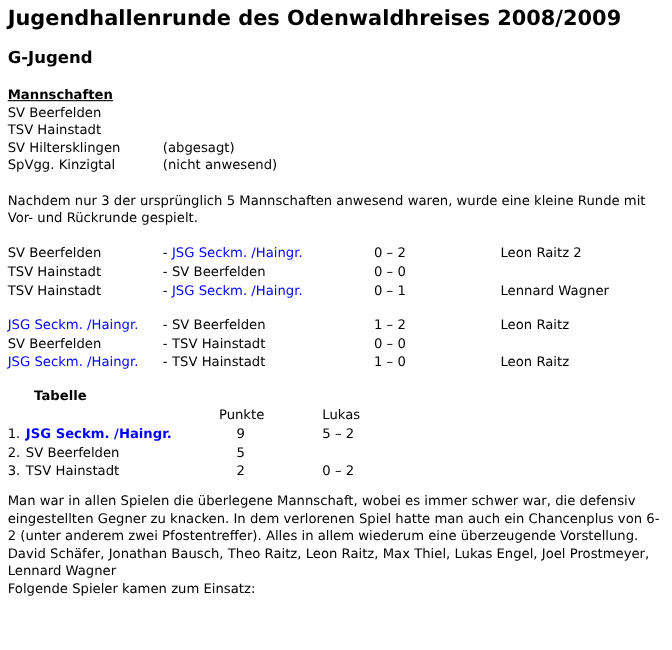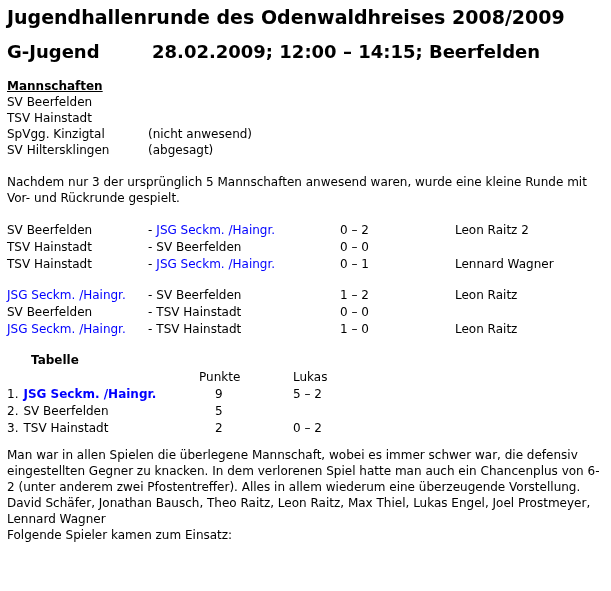--- a/index.html
+++ b/index.html
@@ -16,22 +16,23 @@
   }
   .title {
     font-size: 19px;
     line-height: 18px;
     font-weight: bold;
     margin: 0 0 18px 0;
   }
   .header-line {
     display: flex;
     font-weight: bold;
-    font-size: 18px;
+    font-size: 15px;
     margin-bottom: 18px;
+    justify-content: space-between;
   }
   .agegroup { width: 145px; flex: none; }
   .subheading { font-weight: bold; text-decoration: underline; }
   .subheading-plain { font-weight: bold; line-height: 17px; margin-left: 24px; }
   .team-row { display: flex; }
   .team-name { width: 141px; flex: none; white-space: nowrap; }
   .team-note { white-space: nowrap; }
   .para { margin: 16px 0; max-width: 600px; }
   .match-row { display: flex; line-height: 17px; white-space: nowrap; }
   .c1 { width: 141px; flex: none; }
@@ -53,40 +54,39 @@
 </style>
 </head>
 <body>
 
 <div class="page">
 
   <h1 class="title">Jugendhallenrunde des Odenwaldhreises 2008/2009</h1>
 
   <div class="header-line">
     <span class="agegroup">G-Jugend</span>
-    <span class="eventinfo">28.02.2009; 12:00 – 14:15; Beerfelden</span>
   </div>
 
   <div class="teams">
     <div class="subheading">Mannschaften</div>
     <div class="team-row">
       <span class="team-name">SV Beerfelden</span>
       <span class="team-note"></span>
     </div>
     <div class="team-row">
       <span class="team-name">TSV Hainstadt</span>
       <span class="team-note"></span>
     </div>
     <div class="team-row">
+      <span class="team-name">SV Hiltersklingen</span>
+      <span class="team-note">(abgesagt)</span>
+    </div>
+    <div class="team-row">
       <span class="team-name">SpVgg. Kinzigtal</span>
       <span class="team-note">(nicht anwesend)</span>
-    </div>
-    <div class="team-row">
-      <span class="team-name">SV Hiltersklingen</span>
-      <span class="team-note">(abgesagt)</span>
     </div>
   </div>
 
   <p class="para">Nachdem nur 3 der ursprünglich 5 Mannschaften anwesend waren, wurde eine kleine Runde mit Vor- und Rückrunde gespielt.</p>
 
   <div class="matches">
 
     <div class="match-row">
       <span class="c1">SV Beerfelden</span>
       <span class="c2">

